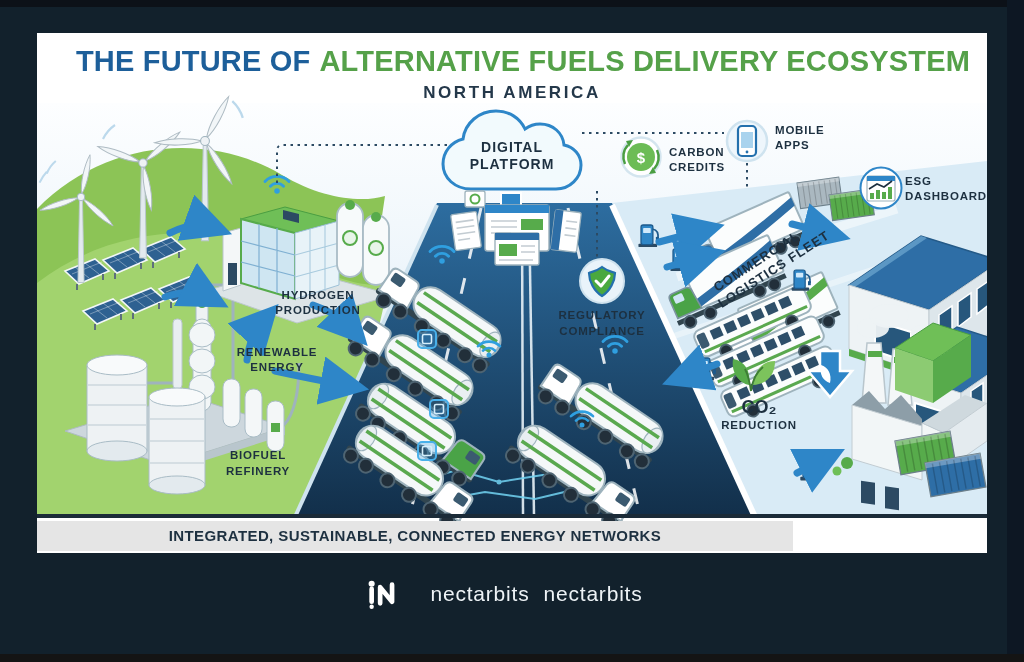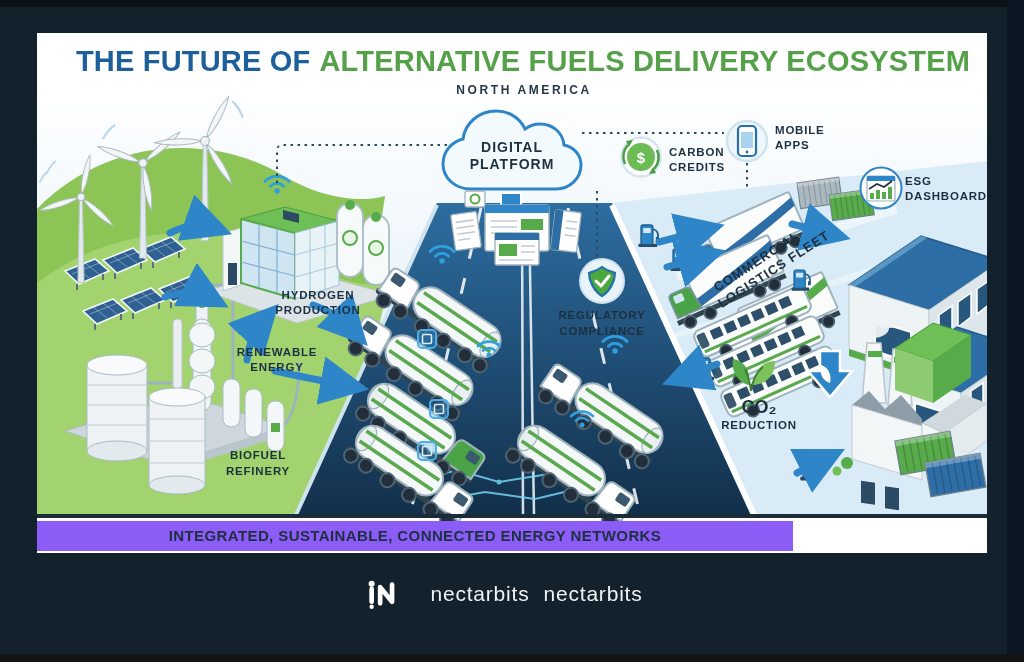--- a/index.html
+++ b/index.html
@@ -7,24 +7,24 @@
   .strip{position:absolute;left:0;right:0;}
   .strip-top{top:0;height:7px;background:#0c1118;}
   .strip-bottom{bottom:0;height:8px;background:#141414;}
   .strip-right{position:absolute;top:0;right:0;width:17px;height:662px;background:#0d1723;}
   .card{position:absolute;left:37px;top:33px;width:950px;height:520px;background:#ffffff;}
   .scene{position:absolute;left:0;top:0;width:950px;height:520px;}
   .title{position:absolute;left:12px;top:12px;width:948px;margin:0;text-align:center;
     font-size:29px;font-weight:800;letter-spacing:.2px;white-space:nowrap;}
   .t-blue{color:#1d5f9a;margin-right:9px;}
   .t-green{color:#55a149;}
-  .subtitle{position:absolute;left:12px;top:50px;width:950px;text-align:center;
-    font-size:12px;font-weight:700;letter-spacing:2.6px;color:#24384a;}
+  .subtitle{position:absolute;left:0;top:50px;width:950px;text-align:center;
+    font-size:17px;font-weight:700;letter-spacing:2.6px;color:#24384a;}
   .tagline{position:absolute;left:0;top:488px;width:756px;height:30px;line-height:30px;
-    text-align:center;font-size:15px;font-weight:800;letter-spacing:.4px;color:#1d3040;background:#8b5cf6;}
+    text-align:center;font-size:15px;font-weight:800;letter-spacing:.4px;color:#1d3040;background:#e5e5e5;}
   .footer{position:absolute;left:0;top:577px;width:1007px;text-align:center;color:#eef3f6;}
   .footer .logo{vertical-align:middle;margin-right:10px;}
   .footer .bn,.footer .bs{font-size:21px;font-weight:500;letter-spacing:.8px;vertical-align:middle;}
   .footer .bn{margin-right:14px;margin-left:22px;}
   svg text{font-family:"Liberation Sans","DejaVu Sans",sans-serif;}
   .lbl{font-size:11.5px;font-weight:700;fill:#1d3040;letter-spacing:.8px;text-anchor:middle;}
   .lbl-left{text-anchor:start;}
   .cloudtxt{font-size:14px;font-weight:800;fill:#1d3040;letter-spacing:1px;text-anchor:middle;}
   .clf{font-size:13px;font-weight:800;fill:#1d3040;letter-spacing:1px;text-anchor:middle;}
   .co2big{font-size:18px;font-weight:800;fill:#1d3040;text-anchor:middle;}

